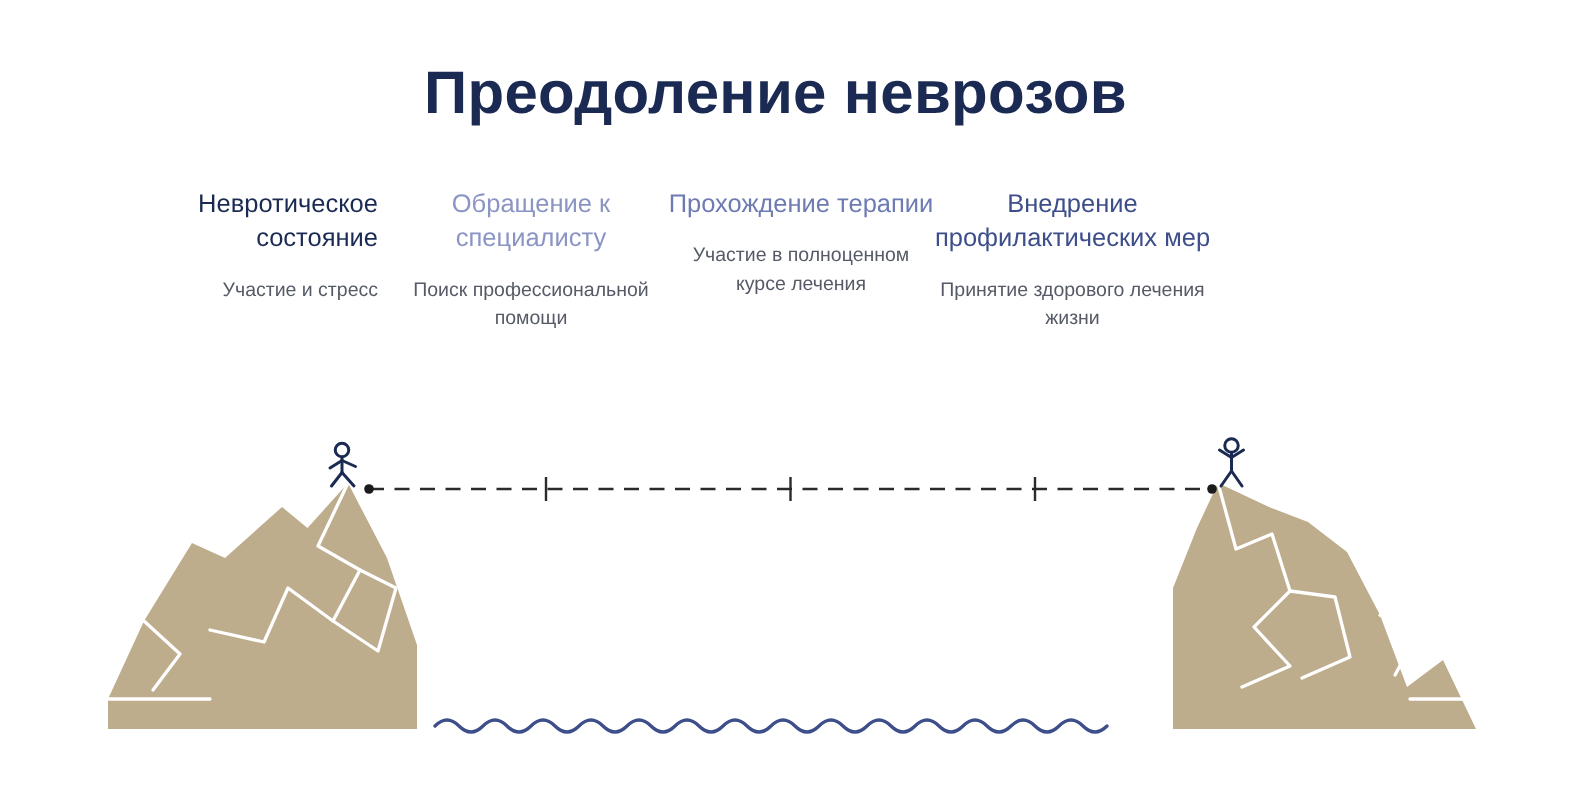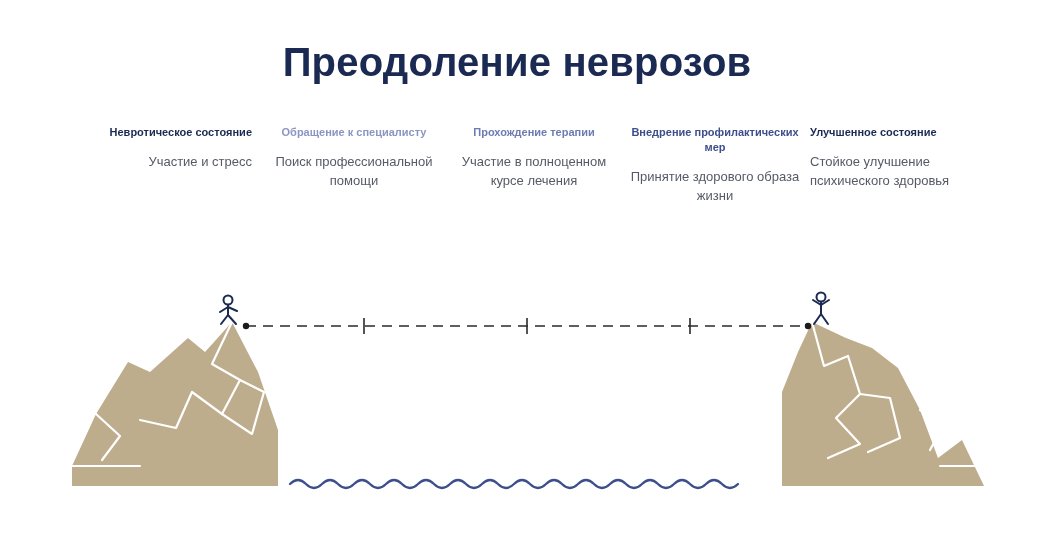--- a/index.html
+++ b/index.html
@@ -37,22 +37,22 @@
     left: 0;
     width: 1056px;
     height: 160px;
   }
   .step {
     position: absolute;
     top: 0;
     text-align: center;
   }
   .step-head {
-    font-size: 11px;
-    font-weight: bold;
+    font-size: 17px;
+    font-weight: normal;
     line-height: 1.35;
   }
   .step-sub {
     margin-top: 12px;
     font-size: 13px;
     line-height: 1.5;
     color: #555a66;
     font-weight: normal;
   }
   .step-0 { left: 72px;  width: 180px; }
@@ -98,27 +98,23 @@
       <div class="step-sub">Поиск профессиональной помощи</div>
     </div>
 
     <div class="step step-2">
       <div class="step-head">Прохождение терапии</div>
       <div class="step-sub">Участие в полноценном курсе лечения</div>
     </div>
 
     <div class="step step-3">
       <div class="step-head">Внедрение профилактических мер</div>
-      <div class="step-sub">Принятие здорового образа жизни</div>
+      <div class="step-sub">Принятие здорового лечения жизни</div>
     </div>
 
-    <div class="step step-4">
-      <div class="step-head">Улучшенное состояние</div>
-      <div class="step-sub">Стойкое улучшение психического здоровья</div>
-    </div>
 
   </div>
 
   <svg class="scene" viewBox="0 0 1056 540" width="1056" height="540">
 
     <g>
       <path d="M232 322 L205 352 L188 338 L150 372 L128 362 L96 414 L72 466 L72 486 L278 486 L278 430 L258 372 Z" fill="#bead8c"></path>
       <path d="M232 322 L212 364 L240 380 L222 414 L192 392 L176 428 L140 420" fill="none" stroke="#ffffff" stroke-width="2.2" stroke-linejoin="round" stroke-linecap="round"></path>
       <path d="M240 380 L264 392 L252 434 L222 414" fill="none" stroke="#ffffff" stroke-width="2.2" stroke-linejoin="round" stroke-linecap="round"></path>
       <path d="M96 414 L120 436 L102 460" fill="none" stroke="#ffffff" stroke-width="2.2" stroke-linejoin="round" stroke-linecap="round"></path>

